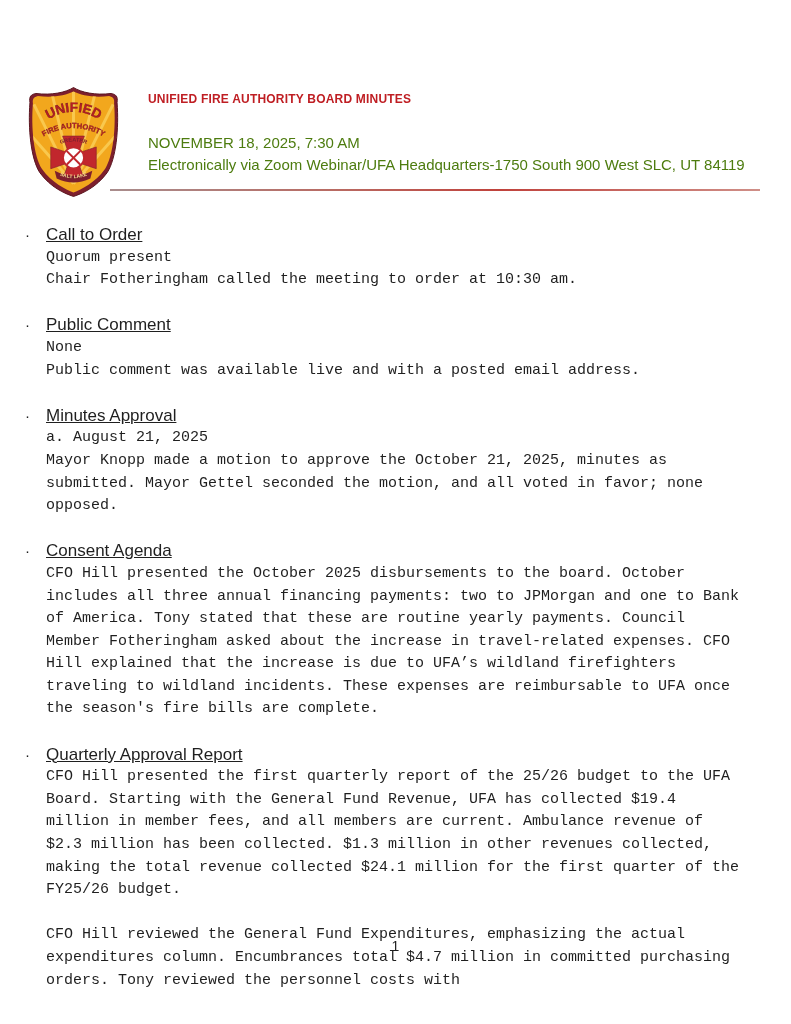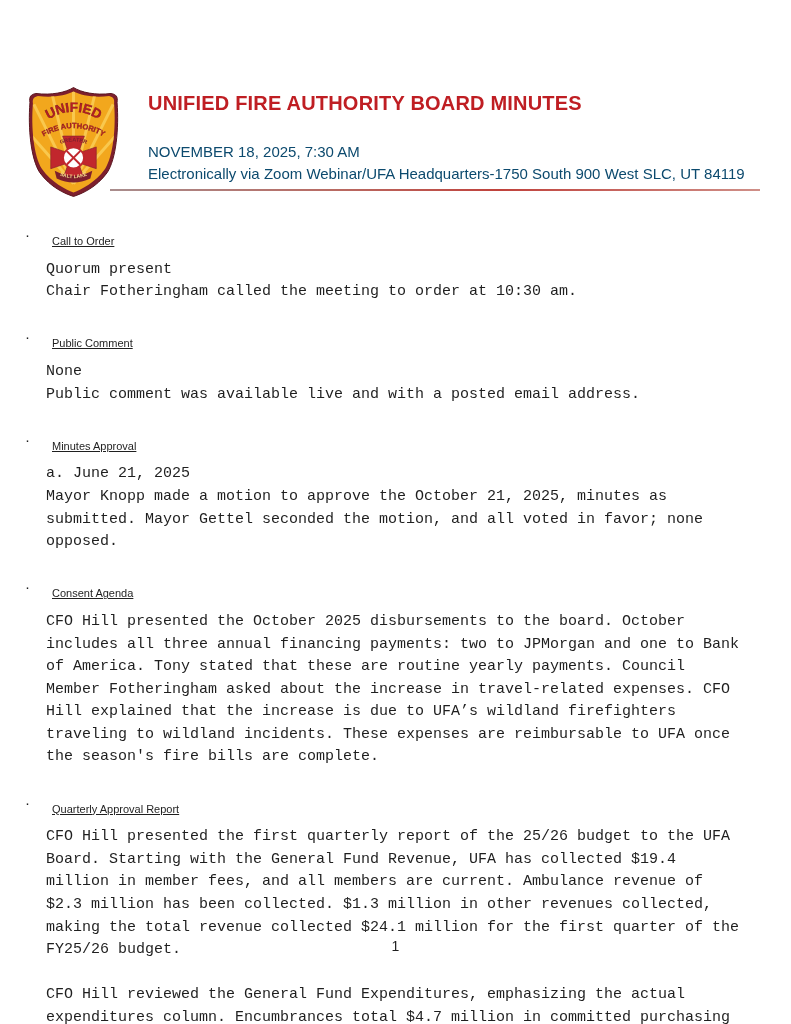--- a/index.html
+++ b/index.html
@@ -12,44 +12,44 @@
     overflow:hidden;
   }
   
   .logo {
     position:absolute; left:24px; top:84px;
     width:99px; height:114px;
   }
   .header-text { position:absolute; left:148px; top:92px; width:620px; }
   .title {
     margin:0;
-    font-size:20px; font-weight:bold;
+    font-size:12px; font-weight:bold;
     color:#bf1e23; letter-spacing:.2px;
   }
-  .meta { margin-top:26px; font-size:15px; line-height:22px; color:#0c4a6e; }
+  .meta { margin-top:26px; font-size:15px; line-height:22px; color:#4d7c0f; }
   .meta div { white-space:nowrap; }
   .rule {
     position:absolute; left:110px; top:189px;
     width:650px; height:2px;
     background:linear-gradient(90deg,#a98d8d 0%,#b96a62 35%,#c0423c 60%,#cf8f88 100%);
   }
   
   .content {
     position:absolute; left:25px; top:224px; width:722px;
     font-size:15px; line-height:22.6px;
   }
   .sec { position:relative; padding-left:21px; margin-bottom:22.6px; }
   .sec:last-child { margin-bottom:0; }
   .bullet {
     position:absolute; left:0; top:0;
     font-size:15px; color:#1f1f1f;
   }
   .heading {
-    margin:6px; display:inline-block;
-    font-size:11px; font-weight:normal;
+    margin:0; display:inline-block;
+    font-size:17px; font-weight:normal;
     text-decoration:underline;
   }
   .para { margin:0;font-family:Liberation Mono, monospace; }
   .para.gap { margin-top:22.6px; }
   
   .page-number {
     position:absolute; left:0; right:0; top:938px;
     text-align:center; font-size:14px; color:#1f1f1f;
   }
 </style>
@@ -131,21 +131,21 @@
     <section class="sec">
       <span class="bullet">·</span>
       <h2 class="heading">Public Comment</h2>
       <p class="para">None</p>
       <p class="para">Public comment was available live and with a posted email address.</p>
     </section>
 
     <section class="sec">
       <span class="bullet">·</span>
       <h2 class="heading">Minutes Approval</h2>
-      <p class="para">a. June 21, 2025</p>
+      <p class="para">a. August 21, 2025</p>
       <p class="para">Mayor Knopp made a motion to approve the October 21, 2025, minutes as submitted. Mayor Gettel seconded the motion, and all voted in favor; none opposed.</p>
     </section>
 
     <section class="sec">
       <span class="bullet">·</span>
       <h2 class="heading">Consent Agenda</h2>
       <p class="para">CFO Hill presented the October 2025 disbursements to the board. October includes all three annual financing payments: two to JPMorgan and one to Bank of America. Tony stated that these are routine yearly payments.  Council Member Fotheringham asked about the increase in travel-related expenses. CFO Hill explained that the increase is due to UFA’s wildland firefighters traveling to wildland incidents. These expenses are reimbursable to UFA once the season's fire bills are complete.</p>
     </section>
 
     <section class="sec">

